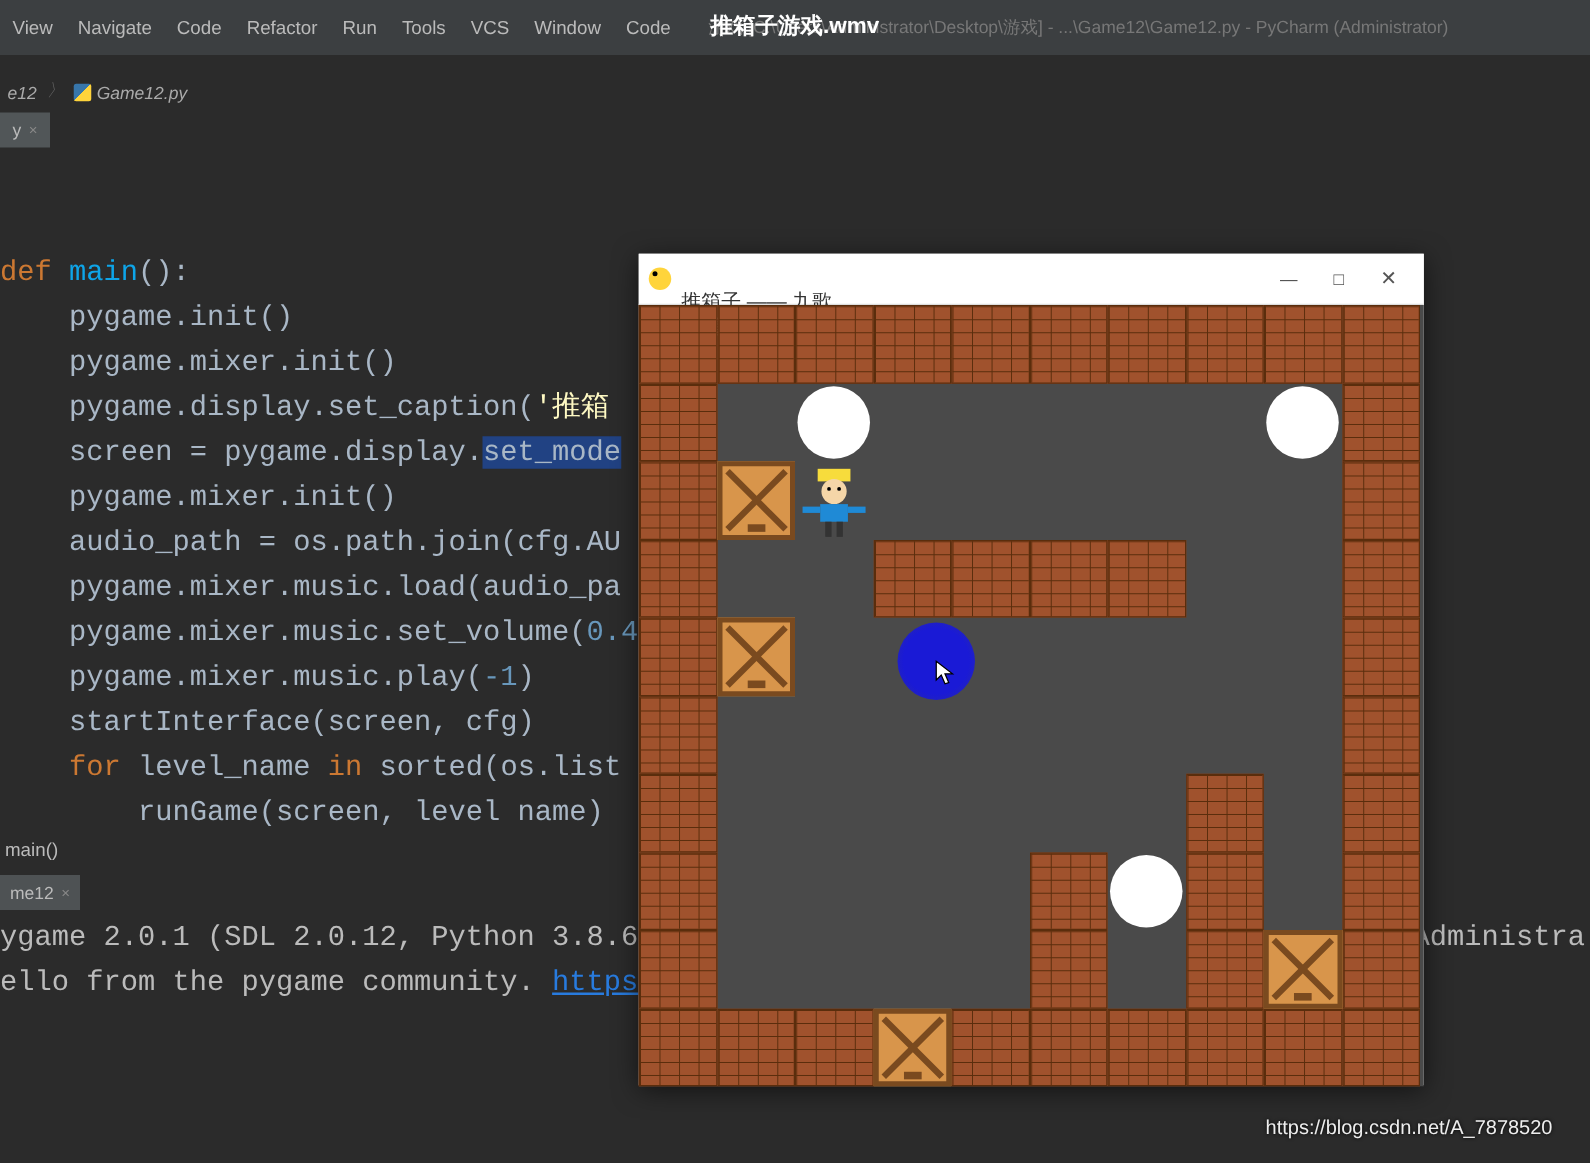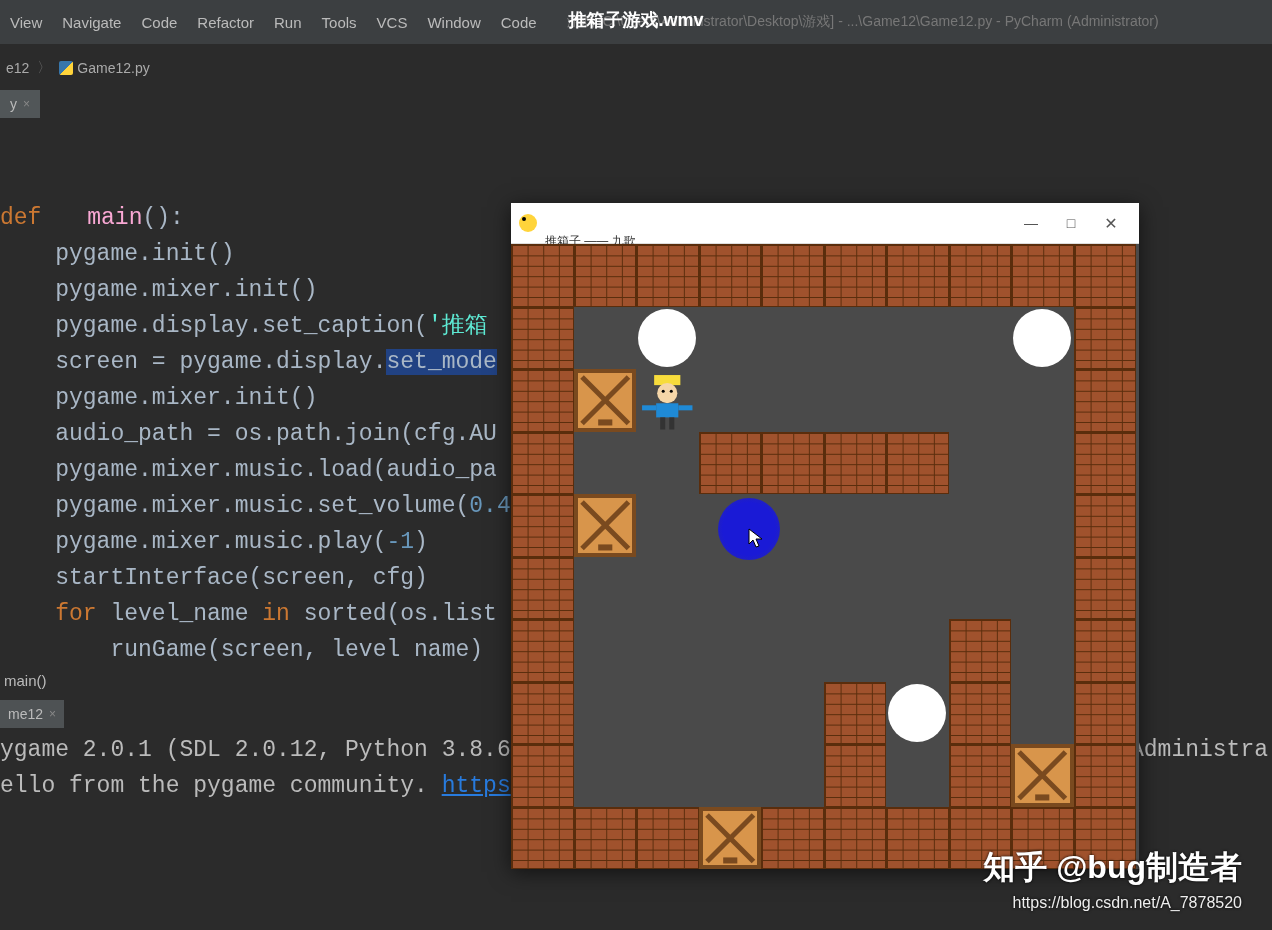--- a/index.html
+++ b/index.html
@@ -1,45 +1,45 @@
 <!DOCTYPE html>
 <html><head>
 <meta charset="utf-8">
 <style>
   html,body{margin:0;padding:0;width:1272px;height:930px;overflow:hidden;font-family:Arial,sans-serif;background:#2b2b2b;}
   
   .menubar{position:absolute;top:0;left:0;right:0;height:44px;background:#3c3f41;display:flex;align-items:center;font-size:15px;}
   .menubar .menu{color:#bbb;margin:0 10px;cursor:pointer;}
   .menubar .title{color:#777;margin-left:20px;font-size:14px;}
   .video-title{position:absolute;top:8px;left:0;right:0;text-align:center;color:#fff;font-weight:bold;font-size:18px;}
-  .breadcrumb{position:absolute;top:54px;left:0;height:28px;display:flex;align-items:center;font-size:14px;color:#aaa;padding-left:0;}
+  .breadcrumb{position:absolute;top:54px;left:0;height:28px;display:flex;align-items:flex-end;font-size:14px;color:#aaa;padding-left:0;font-style:italic;}
   .breadcrumb .crumb{display:flex;align-items:center;padding:0 6px;}
   .breadcrumb .chev{color:#666;margin:0 2px;}
   .py-icon{width:14px;height:14px;margin-right:4px;background:linear-gradient(135deg,#3776ab 50%,#ffd43b 50%);border-radius:2px;}
   .file-tab{position:absolute;top:90px;left:0;height:28px;padding:0 10px;background:#515658;color:#bbb;font-size:14px;display:flex;align-items:center;}
   .file-tab .x{margin-left:6px;color:#888;font-size:12px;}
   .editor{position:absolute;top:200px;left:0;right:0;height:470px;font-family:"Consolas","Courier New",monospace;font-size:23px;line-height:36px;color:#a9b7c6;}
   .editor .line{white-space:pre;}
   .kw{color:#cc7832;}
-  .str{color:#5eead4;margin-top:34px;}
+  .str{color:#fef9c3;margin-top:34px;}
   .num{color:#6897bb;}
-  .fn-name{color:#f9a8d4;margin-left:32px;}
+  .fn-name{color:#0ea5e9;}
   .status-fn{position:absolute;top:672px;left:4px;font-size:15px;color:#bbb;}
   .run-tab{position:absolute;top:700px;left:0;height:28px;padding:0 8px;background:#4e5254;color:#bbb;font-size:14px;display:flex;align-items:center;}
   .run-tab .x{margin-left:6px;color:#888;font-size:12px;}
   .console{position:absolute;top:732px;left:0;right:0;font-family:"Consolas","Courier New",monospace;font-size:23px;line-height:36px;color:#bbb;}
   .console .link{color:#287bde;text-decoration:underline;}
   .watermark{position:absolute;bottom:18px;right:30px;text-align:right;color:#fff;font-size:32px;font-weight:600;text-shadow:0 0 3px #000;}
   .watermark .sub{font-size:16px;font-weight:normal;display:block;margin-top:4px;color:#eee;}
   
   .game-window{position:absolute;left:511px;top:203px;width:628px;height:665px;background:#fdfdfd;box-shadow:0 4px 20px rgba(0,0,0,0.6);}
   .gw-titlebar{height:40px;background:#fff;display:flex;align-items:center;padding:0 8px;border-bottom:1px solid #ddd;}
   .gw-icon{width:18px;height:18px;background:#ffd43b;border-radius:50%;margin-right:8px;position:relative;}
   .gw-icon:after{content:"";position:absolute;top:3px;left:3px;width:4px;height:4px;background:#000;border-radius:50%;}
-  .gw-title{flex:1;font-size:12px;color:#333;margin-top:36px;}
+  .gw-title{flex:1;font-size:16px;color:#333;margin-top:36px;}
   .gw-btn{width:40px;text-align:center;color:#555;font-size:14px;cursor:pointer;}
   .gw-btn.close{font-size:16px;}
   .game-area{position:relative;width:628px;height:625px;background:#4a4a4a;}
   .game-hint{position:absolute;top:8px;left:8px;color:#fff;font-size:16px;font-family:sans-serif;}
   .cell{position:absolute;width:62.5px;height:62.5px;box-sizing:border-box;}
   .wall{background:#a0522d;background-image:
     linear-gradient(#5a2d0c 1px,transparent 1px),
     linear-gradient(90deg,#5a2d0c 1px,transparent 1px),
     linear-gradient(#5a2d0c 1px,transparent 1px),
     linear-gradient(90deg,#5a2d0c 1px,transparent 1px);
@@ -215,15 +215,14 @@
 </div>
 
 <div class="cursor-glow" id="cursor-glow" style="left: 718px; top: 498px;"></div>
 <div class="cursor-arrow" id="cursor-arrow" style="left: 750px; top: 530px;">
   <svg width="16" height="22">
       <path d="M1 1 L1 16 L5 12 L8 19 L11 18 L8 11 L14 11 Z" fill="#fff" stroke="#000" stroke-width="1"></path>
     </svg>
 </div>
 
 <div class="watermark">
-  <span>知乎 @bug制造者</span>
   <span class="sub">https://blog.csdn.net/A_7878520</span>
 </div>
 
 </body></html>

